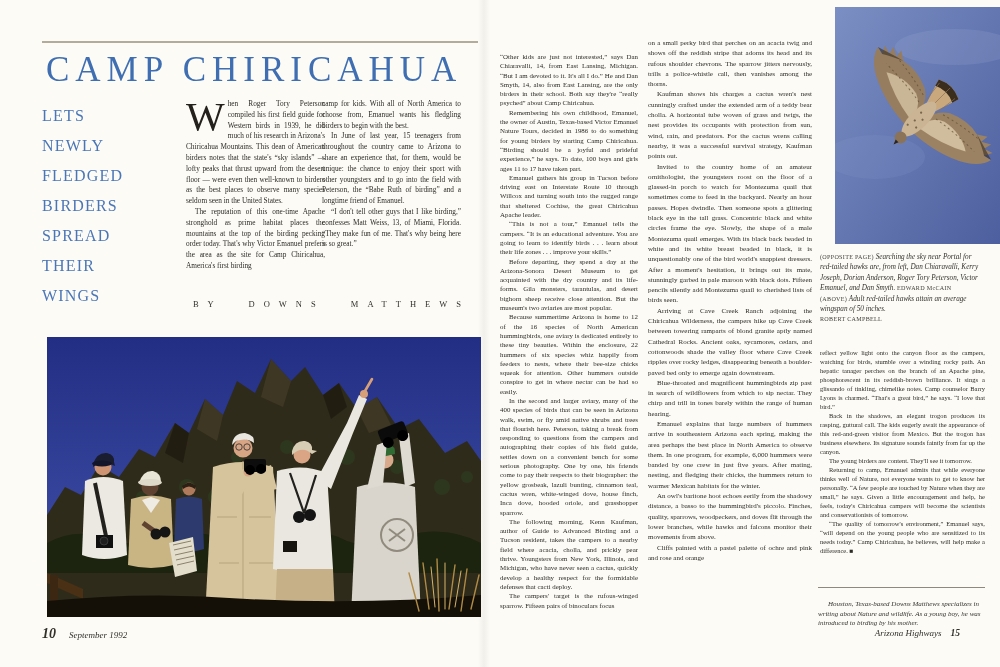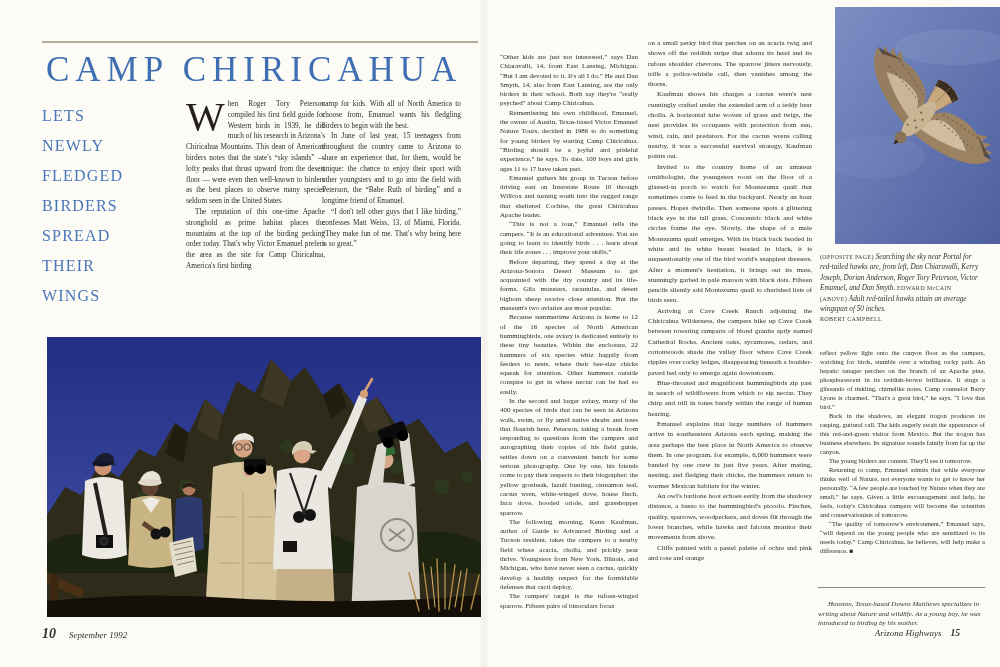--- a/index.html
+++ b/index.html
@@ -78,20 +78,21 @@
     <p class="lead-p"><span class="dropcap">W</span><span>hen Roger Tory Peterson compiled his first field guide for Western birds in 1939, he did much of his research in Arizona's Chiricahua Mountains. This dean of American birders notes that the state's “sky islands” — lofty peaks that thrust upward from the desert floor — were even then well-known to birders as the best places to observe many species seldom seen in the United States.</span></p>
     <p>The reputation of this one-time Apache stronghold as prime habitat places the mountains at the top of the birding pecking order today. That's why Victor Emanuel prefers the area as the site for Camp Chiricahua, America's first birding</p>
   </div>
 
   <div class="abs col col2 cont">
       <p>camp for kids. With all of North America to choose from, Emanuel wants his fledgling birders to begin with the best.</p>
       <p>In June of last year, 15 teenagers from throughout the country came to Arizona to share an experience that, for them, would be unique: the chance to enjoy their sport with other youngsters and to go into the field with Peterson, the “Babe Ruth of birding” and a longtime friend of Emanuel.</p>
       <p>“I don't tell other guys that I like birding,” confesses Matt Weiss, 13, of Miami, Florida. “They make fun of me. That's why being here is so great.”</p>
     </div>
 
+  <div class="abs byline">BY DOWNS MATTHEWS</div>
 
   <div class="abs main-photo">
     <svg width="434" height="280" viewBox="0 0 434 280" preserveAspectRatio="none">
       <defs>
         <linearGradient id="sky1" x1="0" y1="0" x2="0" y2="1">
           <stop offset="0" stop-color="#222e84"></stop>
           <stop offset="1" stop-color="#3c4ba2"></stop>
         </linearGradient>
       </defs>
       <rect x="0" y="0" width="434" height="220" fill="url(#sky1)"></rect>

